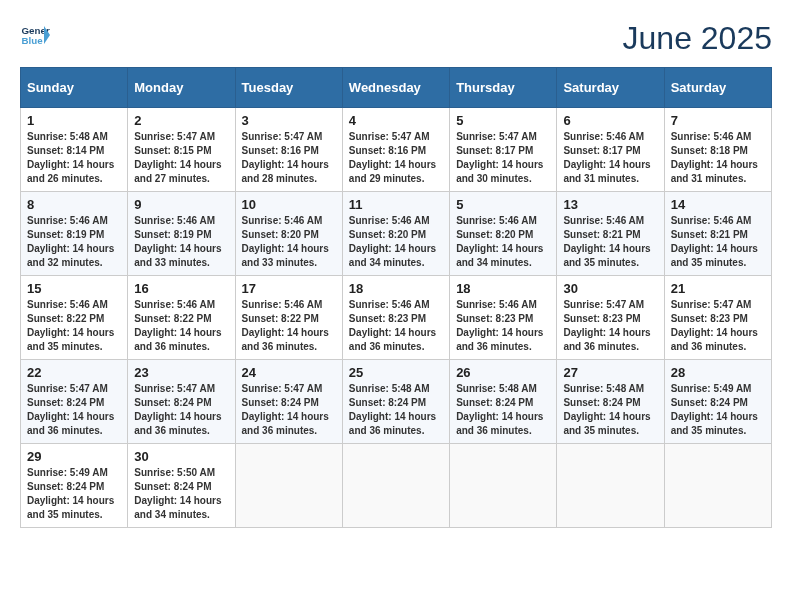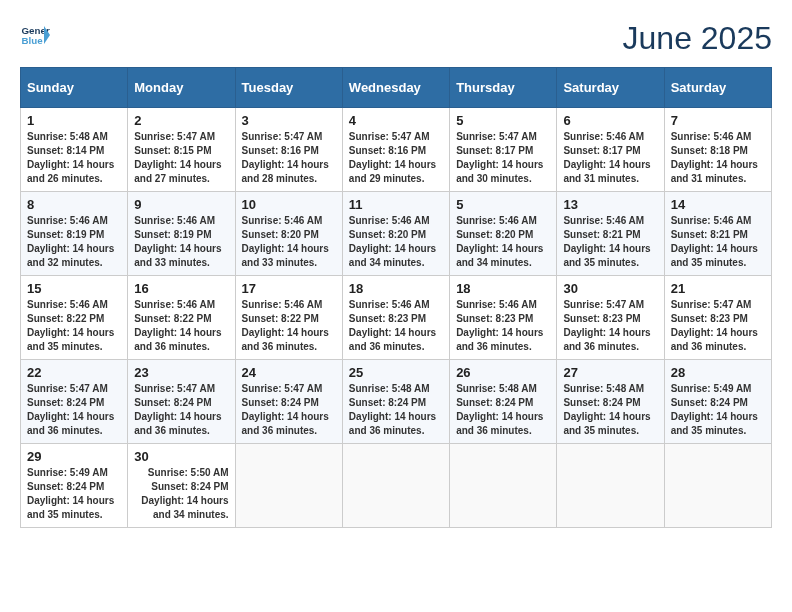--- a/index.html
+++ b/index.html
@@ -314,21 +314,21 @@
       <tr>
         <td>
           <span class="day-number">29</span>
           <div class="day-info" style="white-space: pre-line;">Sunrise: 5:49 AM
 Sunset: 8:24 PM
 Daylight: 14 hours
 and 35 minutes.</div>
         </td>
         <td>
           <span class="day-number">30</span>
-          <div class="day-info" style="white-space: pre-line; text-align: right;">Sunrise: 5:50 AM
+          <div class="day-info" style="white-space: pre-line;">Sunrise: 5:50 AM
 Sunset: 8:24 PM
 Daylight: 14 hours
 and 34 minutes.</div>
         </td>
         <td class="empty-cell"></td>
         <td class="empty-cell"></td>
         <td class="empty-cell"></td>
         <td class="empty-cell"></td>
         <td class="empty-cell"></td>
       </tr>

